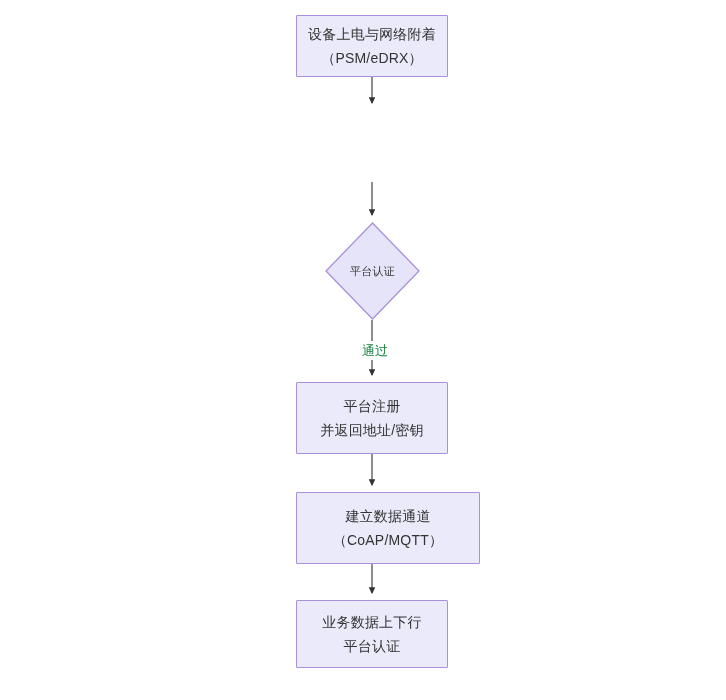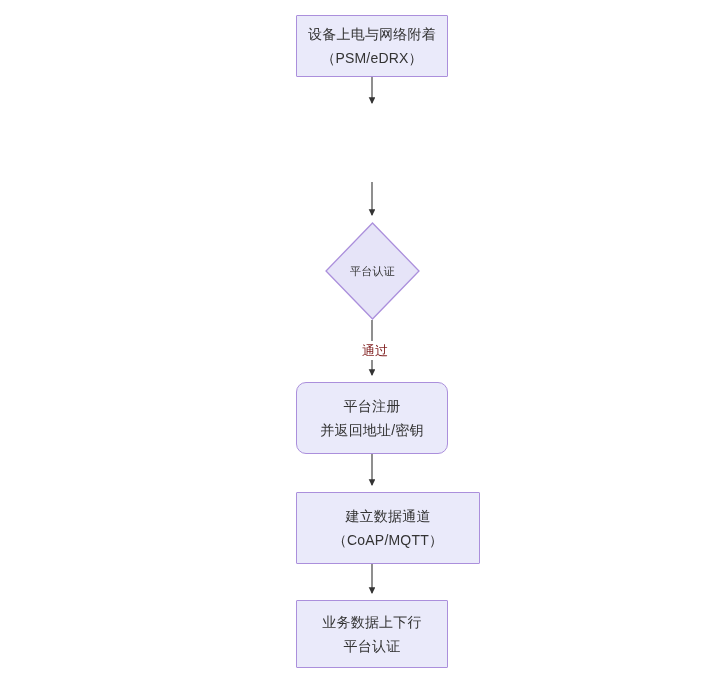--- a/index.html
+++ b/index.html
@@ -64,21 +64,21 @@
     font-size: 11px;
     line-height: 22px;
     color: #333333;
     letter-spacing: 0.2px;
   }
   .edge-label {
     position: absolute;
     background: #ffffff;
     font-size: 13px;
     line-height: 17px;
-    color: #7f1d1d;
+    color: #15803d;
     padding: 1px 2px;
     text-align: center;
     white-space: nowrap;
   }
 </style>
 </head>
 <body>
 
 <div id="flow-canvas">
 
@@ -120,21 +120,21 @@
     <svg class="diamond-svg" width="95" height="98" viewBox="0 0 95 98">
       <polygon points="47.5,1 94,49 47.5,97 1,49" fill="#e6e4f8" stroke="#ab8fdc" stroke-width="1.3"></polygon>
     </svg>
     <span class="decision-label">平台认证</span>
   </div>
 
   <div class="edge-label" style="left:353px; top:341px; width:40px;">
     <span>通过</span>
   </div>
 
-  <div class="node node-process" style="left:296px; top:382px; width:152px; height:72px;border-radius:10px;">
+  <div class="node node-process" style="left:296px; top:382px; width:152px; height:72px;">
     <span class="node-label">平台注册
 并返回地址/密钥</span>
   </div>
 
   <div class="node node-process" style="left:296px; top:492px; width:184px; height:72px;">
     <span class="node-label">建立数据通道
 （CoAP/MQTT）</span>
   </div>
 
   <div class="node node-process" style="left:296px; top:600px; width:152px; height:68px;">

